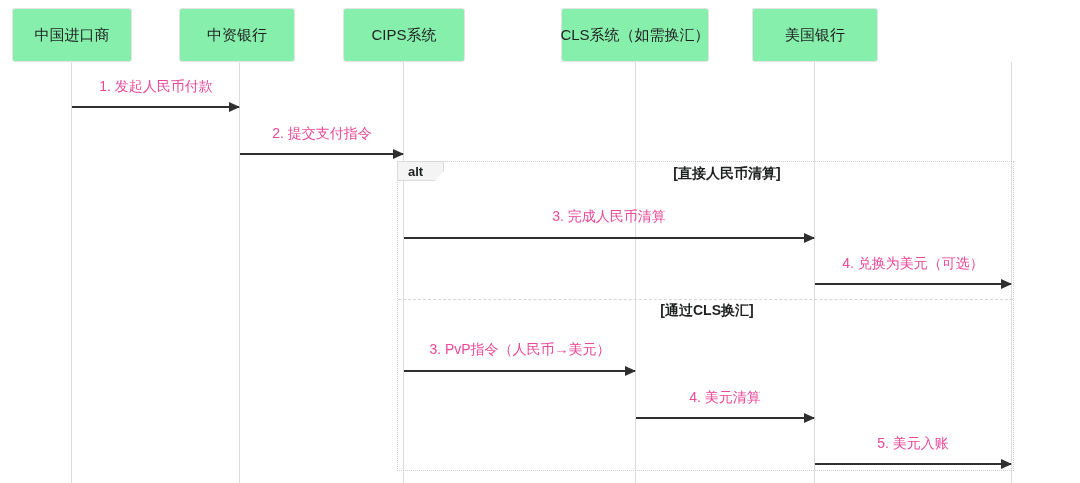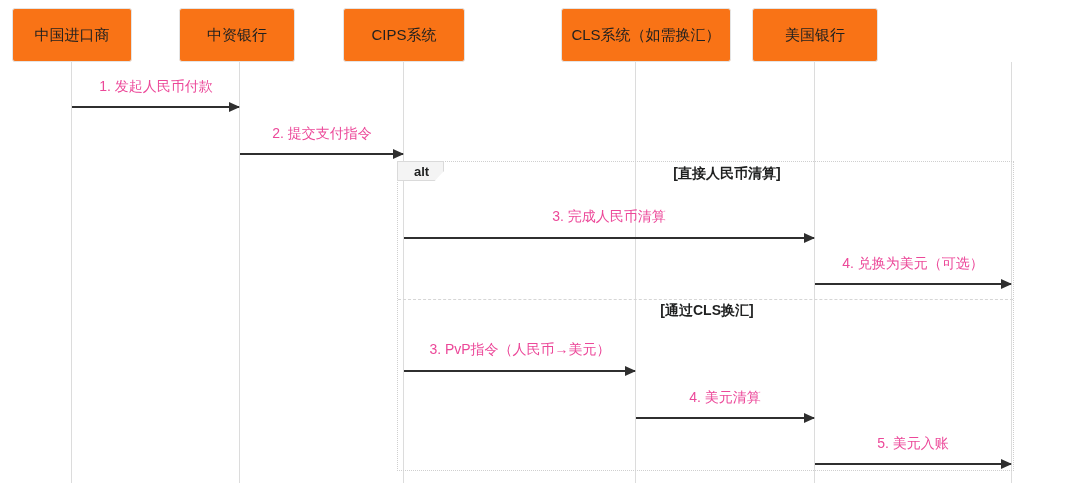--- a/index.html
+++ b/index.html
@@ -21,21 +21,21 @@
     bottom: 0;
     width: 1px;
     background: #dcdcdc;
   }
 
   
   .actor {
     position: absolute;
     top: 8px;
     height: 54px;
-    background: #f97316;
+    background: #86efac;
     border: 1px solid #e4e4e4;
     border-radius: 3px;
     display: flex;
     align-items: center;
     justify-content: center;
     font-size: 15px;
     color: #1f2020;
     white-space: nowrap;
   }
 
@@ -62,21 +62,21 @@
     top: 161px;
     width: 47px;
     height: 20px;
     background: #f4f4f4;
     border: 1px solid #dadada;
     clip-path: polygon(0 0, 100% 0, 100% 50%, 80% 100%, 0 100%);
     font-size: 13px;
     font-weight: bold;
     color: #1f2020;
     line-height: 19px;
-    padding-left: 16px;
+    padding-left: 10px;
     white-space: nowrap;
   }
   .guard {
     position: absolute;
     transform: translateX(-50%);
     height: 18px;
     line-height: 18px;
     font-size: 14px;
     font-weight: bold;
     color: #1f2020;
@@ -118,21 +118,21 @@
   <div class="lifeline" style="left:71px"></div>
   <div class="lifeline" style="left:239px"></div>
   <div class="lifeline" style="left:403px"></div>
   <div class="lifeline" style="left:635px"></div>
   <div class="lifeline" style="left:814px"></div>
   <div class="lifeline" style="left:1011px"></div>
 
   <div class="actor" style="left:12px;width:120px">中国进口商</div>
   <div class="actor" style="left:179px;width:116px">中资银行</div>
   <div class="actor" style="left:343px;width:122px">CIPS系统</div>
-  <div class="actor" style="left:561px;width:170px">CLS系统（如需换汇）</div>
+  <div class="actor" style="left:561px;width:148px">CLS系统（如需换汇）</div>
   <div class="actor" style="left:752px;width:126px">美国银行</div>
 
   <div class="alt-frame">
     <div class="alt-divider"></div>
   </div>
   <div class="alt-label">alt</div>
   <div class="guard" style="left:727px;top:164px">[直接人民币清算]</div>
   <div class="guard" style="left:707px;top:301px">[通过CLS换汇]</div>
 
   <div class="msg-label" style="left:156px;top:77px">1. 发起人民币付款</div>

